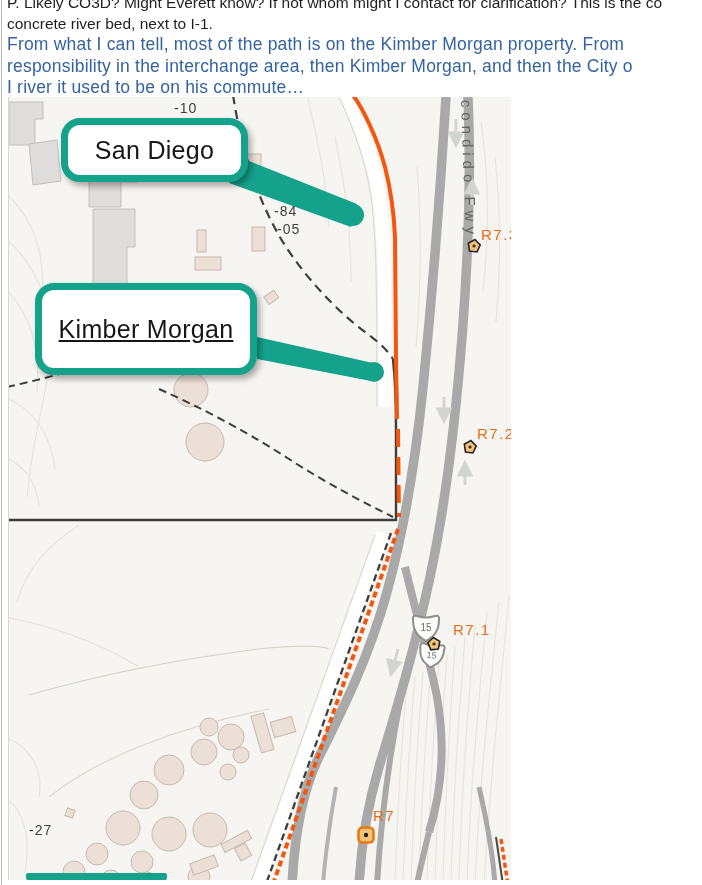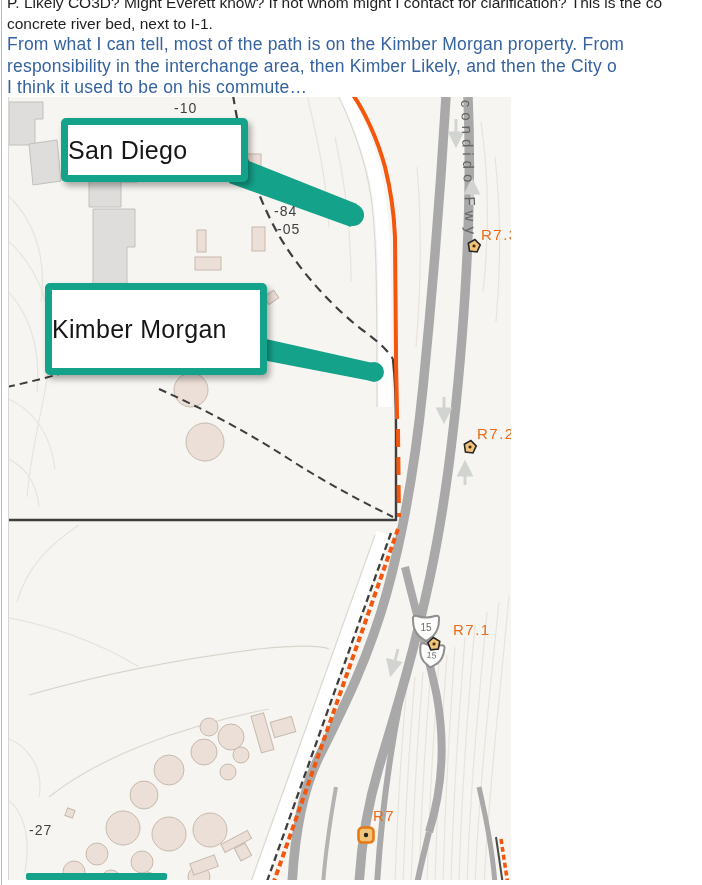--- a/index.html
+++ b/index.html
@@ -6,38 +6,38 @@
   body{font-family:"Liberation Sans",sans-serif;background:#ffffff;}
   #page{position:relative;width:702px;height:885px;background:#ffffff;overflow:hidden;}
   #page-border-left{position:absolute;left:1px;top:0;width:1px;height:885px;background:#b9b9b9;}
   
   #doc-text{position:absolute;left:7px;top:-8px;width:695px;overflow:hidden;}
   .doc-line{white-space:nowrap;font-size:15.5px;line-height:21px;color:#1f1f1f;letter-spacing:0px;}
   .doc-em{white-space:nowrap;font-size:17.5px;line-height:21.5px;font-weight:400;color:#35639f;letter-spacing:0.2px;}
   
   #map{position:absolute;left:8px;top:97px;width:502px;height:783px;background:#f7f5f1;overflow:hidden;border-left:1px solid #d8d6d2;}
   #map svg{display:block;overflow:hidden;}
-  .callout{position:absolute;background:#ffffff;border:7px solid #15a28b;border-radius:5px;
-           box-shadow:3px 4px 6px rgba(0,0,0,0.33);display:flex;align-items:center;
+  .callout{position:absolute;background:#ffffff;border:7px solid #15a28b;border-radius:19px;
+           box-shadow:3px 4px 6px rgba(0,0,0,0.33);display:flex;align-items:center;justify-content:center;
            color:#161616;font-size:25px;letter-spacing:0.3px;}
   #callout-sandiego{left:52px;top:21px;width:173px;height:50px;}
-  #callout-kimber{left:36px;top:186px;width:208px;height:78px;}
+  #callout-kimber{left:26px;top:186px;width:208px;height:78px;text-decoration:underline;}
 </style>
 </head>
 <body>
 
 <div id="page">
   <div id="page-border-left"></div>
 
   <div id="doc-text">
     <div class="doc-line">P.  Likely CO3D?  Might Everett know?  If not whom might I contact for clarification?  This is the co</div>
     <div class="doc-line">concrete river bed, next to I-1.</div>
     <div class="doc-em"> From what I can tell, most of the path is on the Kimber Morgan property.  From</div>
-    <div class="doc-em">responsibility in the interchange area, then Kimber Likely, and then the City o</div>
-    <div class="doc-em">I think it used to be on his commute…</div>
+    <div class="doc-em">responsibility in the interchange area, then Kimber Morgan, and then the City o</div>
+    <div class="doc-em">I river it used to be on his commute…</div>
   </div>
 
   <div id="map">
     <svg width="502" height="783" viewBox="0 0 502 783">
 
       <rect x="0" y="0" width="502" height="783" fill="#f7f5f1"></rect>
 
       <g fill="none" stroke="#e7e4dd" stroke-width="1.2">
         <path d="M-5,95 C25,120 38,160 32,205"></path>
         <path d="M-5,140 C30,170 48,215 40,270 C34,312 22,350 18,400"></path>

